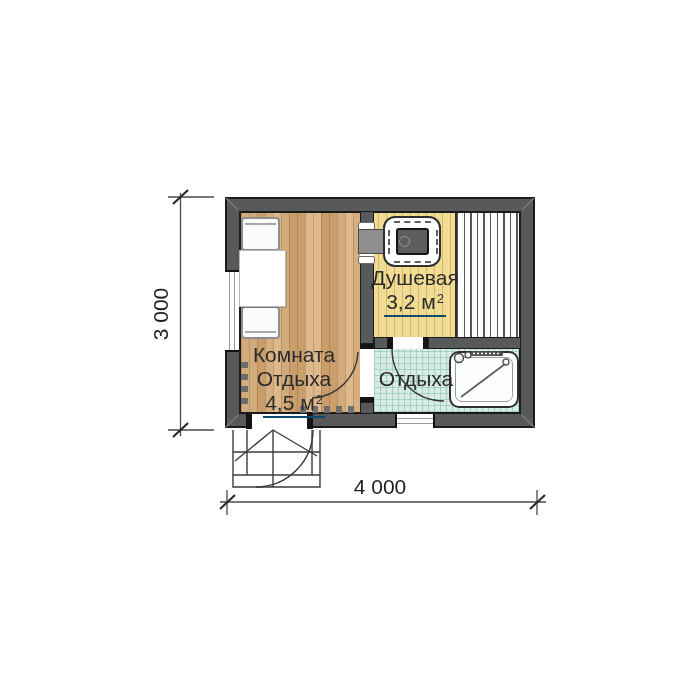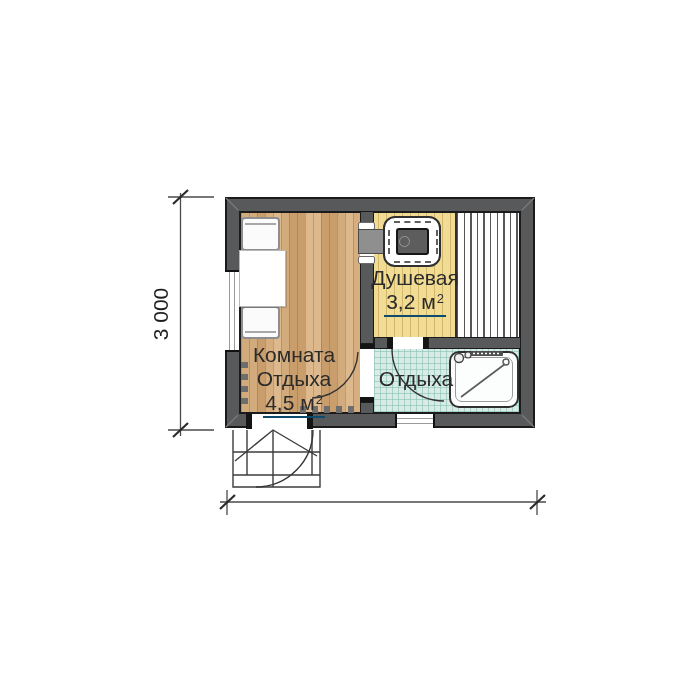--- a/index.html
+++ b/index.html
@@ -155,20 +155,21 @@
   <div class="abs room-label" style="left:345px;top:266px;width:140px;">
     <div>Душевая</div>
     <div><span class="area-underline"><span>3,2</span>&nbsp;<span>м</span><span class="sq">2</span></span></div>
   </div>
 
   <div class="abs room-label" style="left:346px;top:367px;width:140px;">
     <div>Отдыха</div>
   </div>
 
   <div class="abs dim-label dim-v-label">3 000</div>
+  <div class="abs dim-label dim-h-label">4 000</div>
 
   <svg class="overlay" viewBox="0 0 700 700">
 
     <g stroke="#77787a" stroke-width="1.4">
       <line x1="226" y1="198" x2="238" y2="210"></line>
       <line x1="534" y1="198" x2="522" y2="210"></line>
       <line x1="226" y1="427" x2="238" y2="415"></line>
       <line x1="534" y1="427" x2="522" y2="415"></line>
     </g>
 

